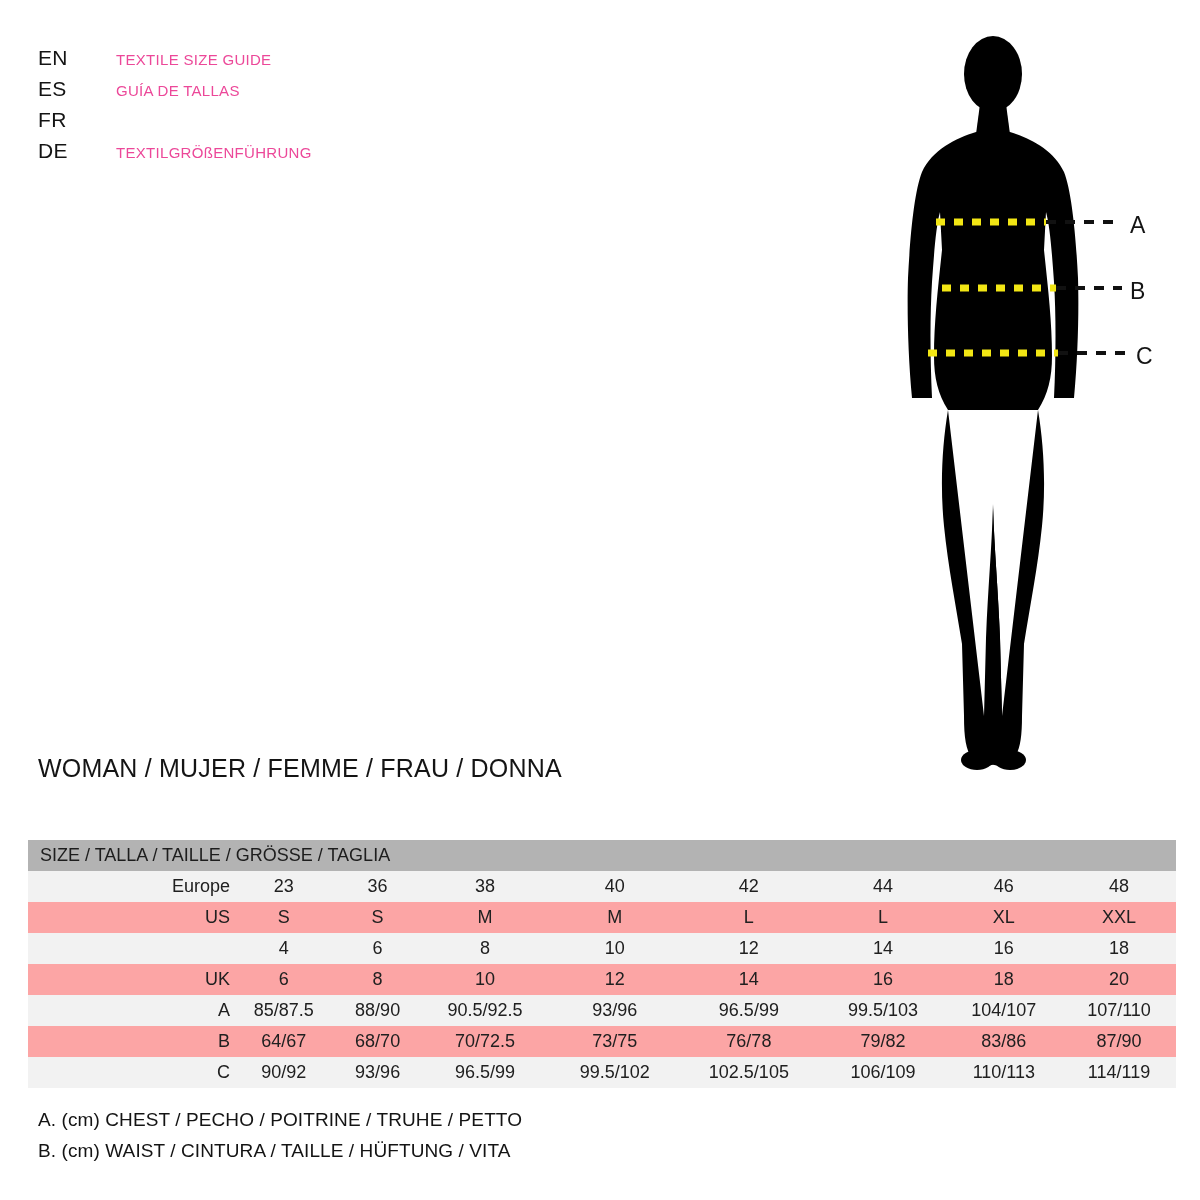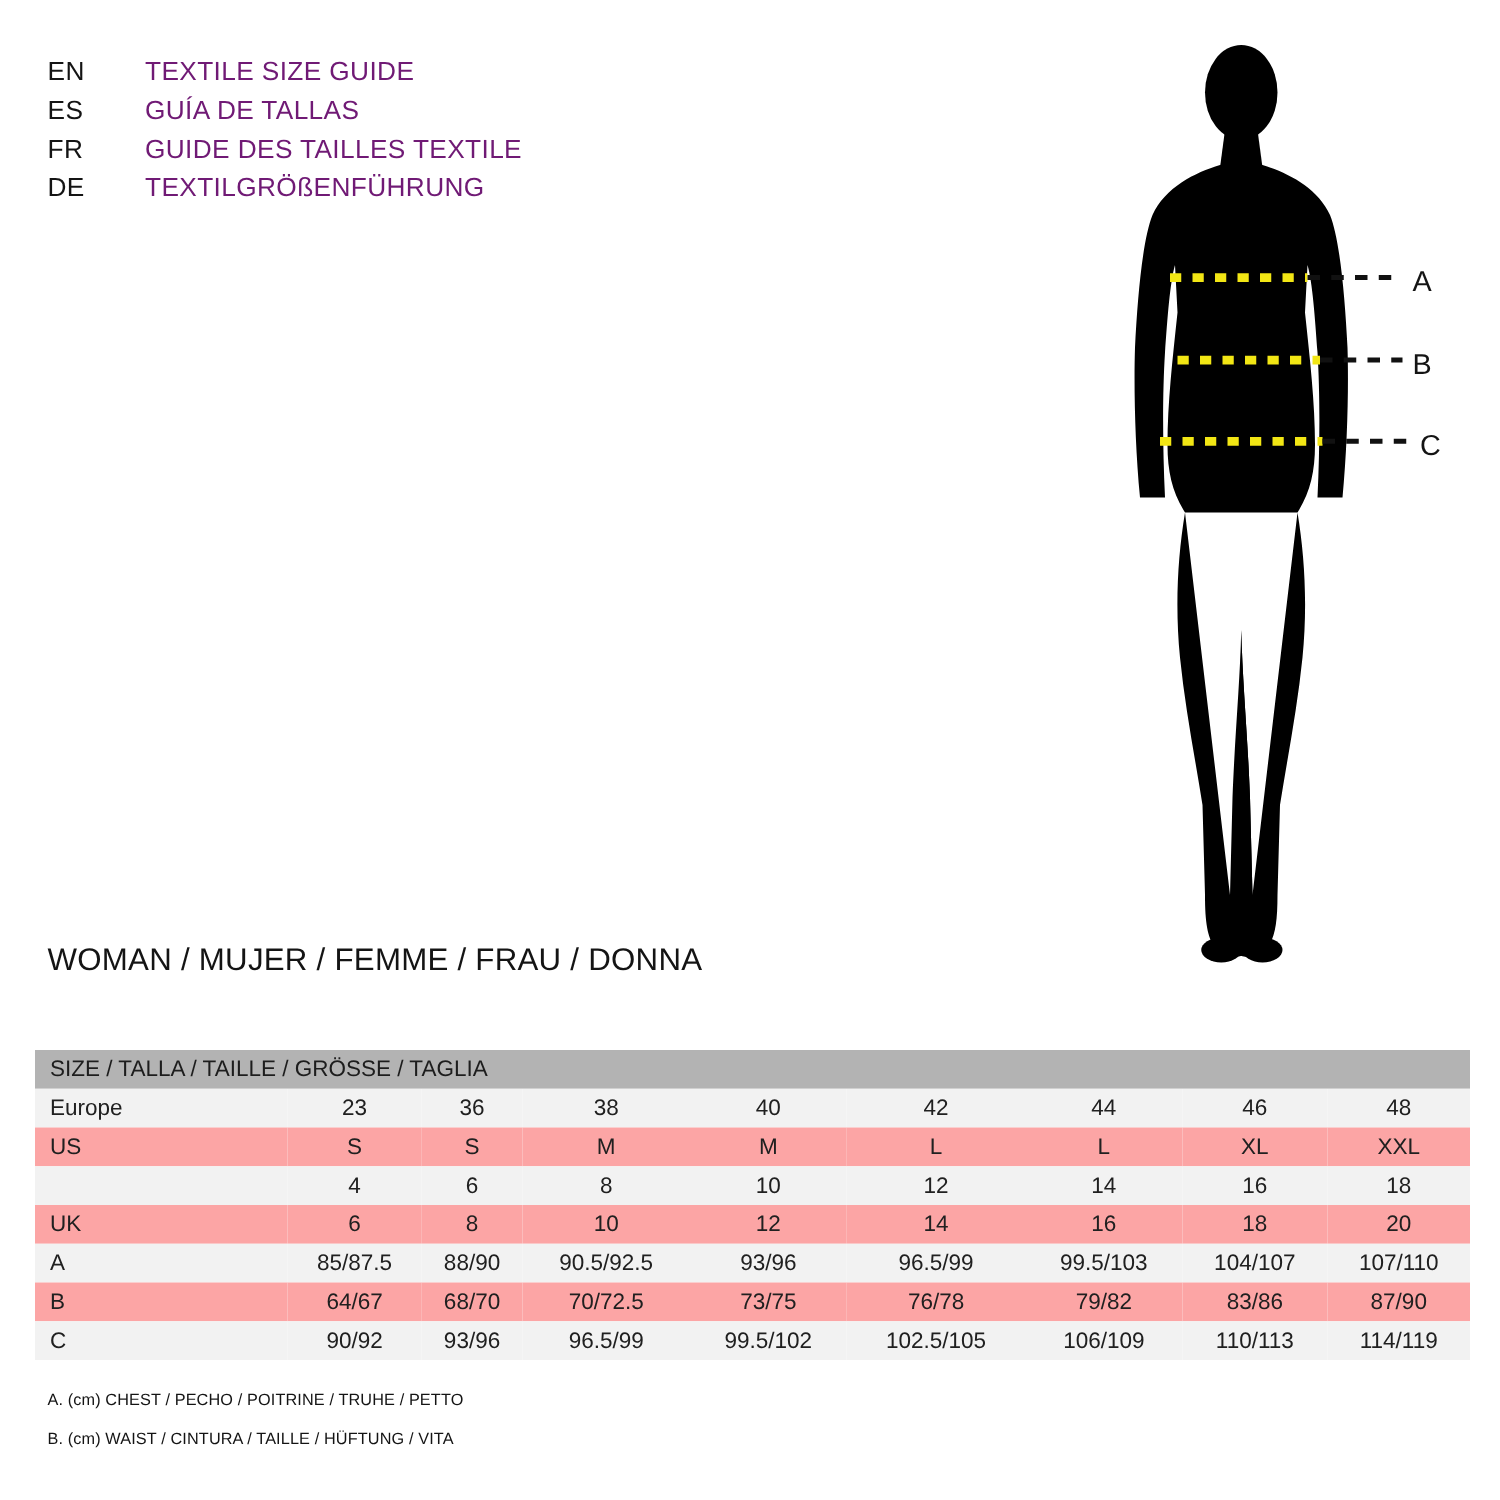--- a/index.html
+++ b/index.html
@@ -34,23 +34,23 @@
     align-items: baseline;
     height: 31px;
   }
   .title-lang {
     width: 78px;
     font-size: 21px;
     letter-spacing: 0.3px;
     color: #141414;
   }
   .title-text {
-    font-size: 21px;
+    font-size: 15px;
     letter-spacing: 0.3px;
-    color: #701a75;
+    color: #ec4899;
   }
 
   
   .figure-wrap {
     position: absolute;
     left: 860px;
     top: 10px;
     width: 330px;
     height: 760px;
   }
@@ -96,36 +96,36 @@
     vertical-align: middle;
   }
   .size-table th.header-cell {
     background: #b3b3b3;
     text-align: left;
     padding-left: 12px;
     font-size: 18px;
     color: #1d1d1d;
   }
   .size-table td.row-label {
-    text-align: left;
+    text-align: right;
     padding-left: 12px;
     width: 190px;
   }
   .row-light { background: #f2f2f2; }
   .row-mid   { background: #fca5a5; }
 
   
   .legend {
     position: absolute;
     left: 38px;
     top: 1088px;
     width: 700px;
   }
   .legend-line {
-    font-size: 13px;
+    font-size: 19px;
     line-height: 31px;
     color: #141414;
     letter-spacing: 0.1px;
   }
 </style>
 </head>
 <body>
 
 <div class="page">
 
@@ -133,21 +133,20 @@
     <div class="title-row">
       <span class="title-lang">EN</span>
       <span class="title-text">TEXTILE SIZE GUIDE</span>
     </div>
     <div class="title-row">
       <span class="title-lang">ES</span>
       <span class="title-text">GUÍA DE TALLAS</span>
     </div>
     <div class="title-row">
       <span class="title-lang">FR</span>
-      <span class="title-text">GUIDE DES TAILLES TEXTILE</span>
     </div>
     <div class="title-row">
       <span class="title-lang">DE</span>
       <span class="title-text">TEXTILGRÖßENFÜHRUNG</span>
     </div>
   </div>
 
   <div class="figure-wrap">
     <svg class="figure-svg" width="330" height="760" viewBox="0 0 330 760">
 

